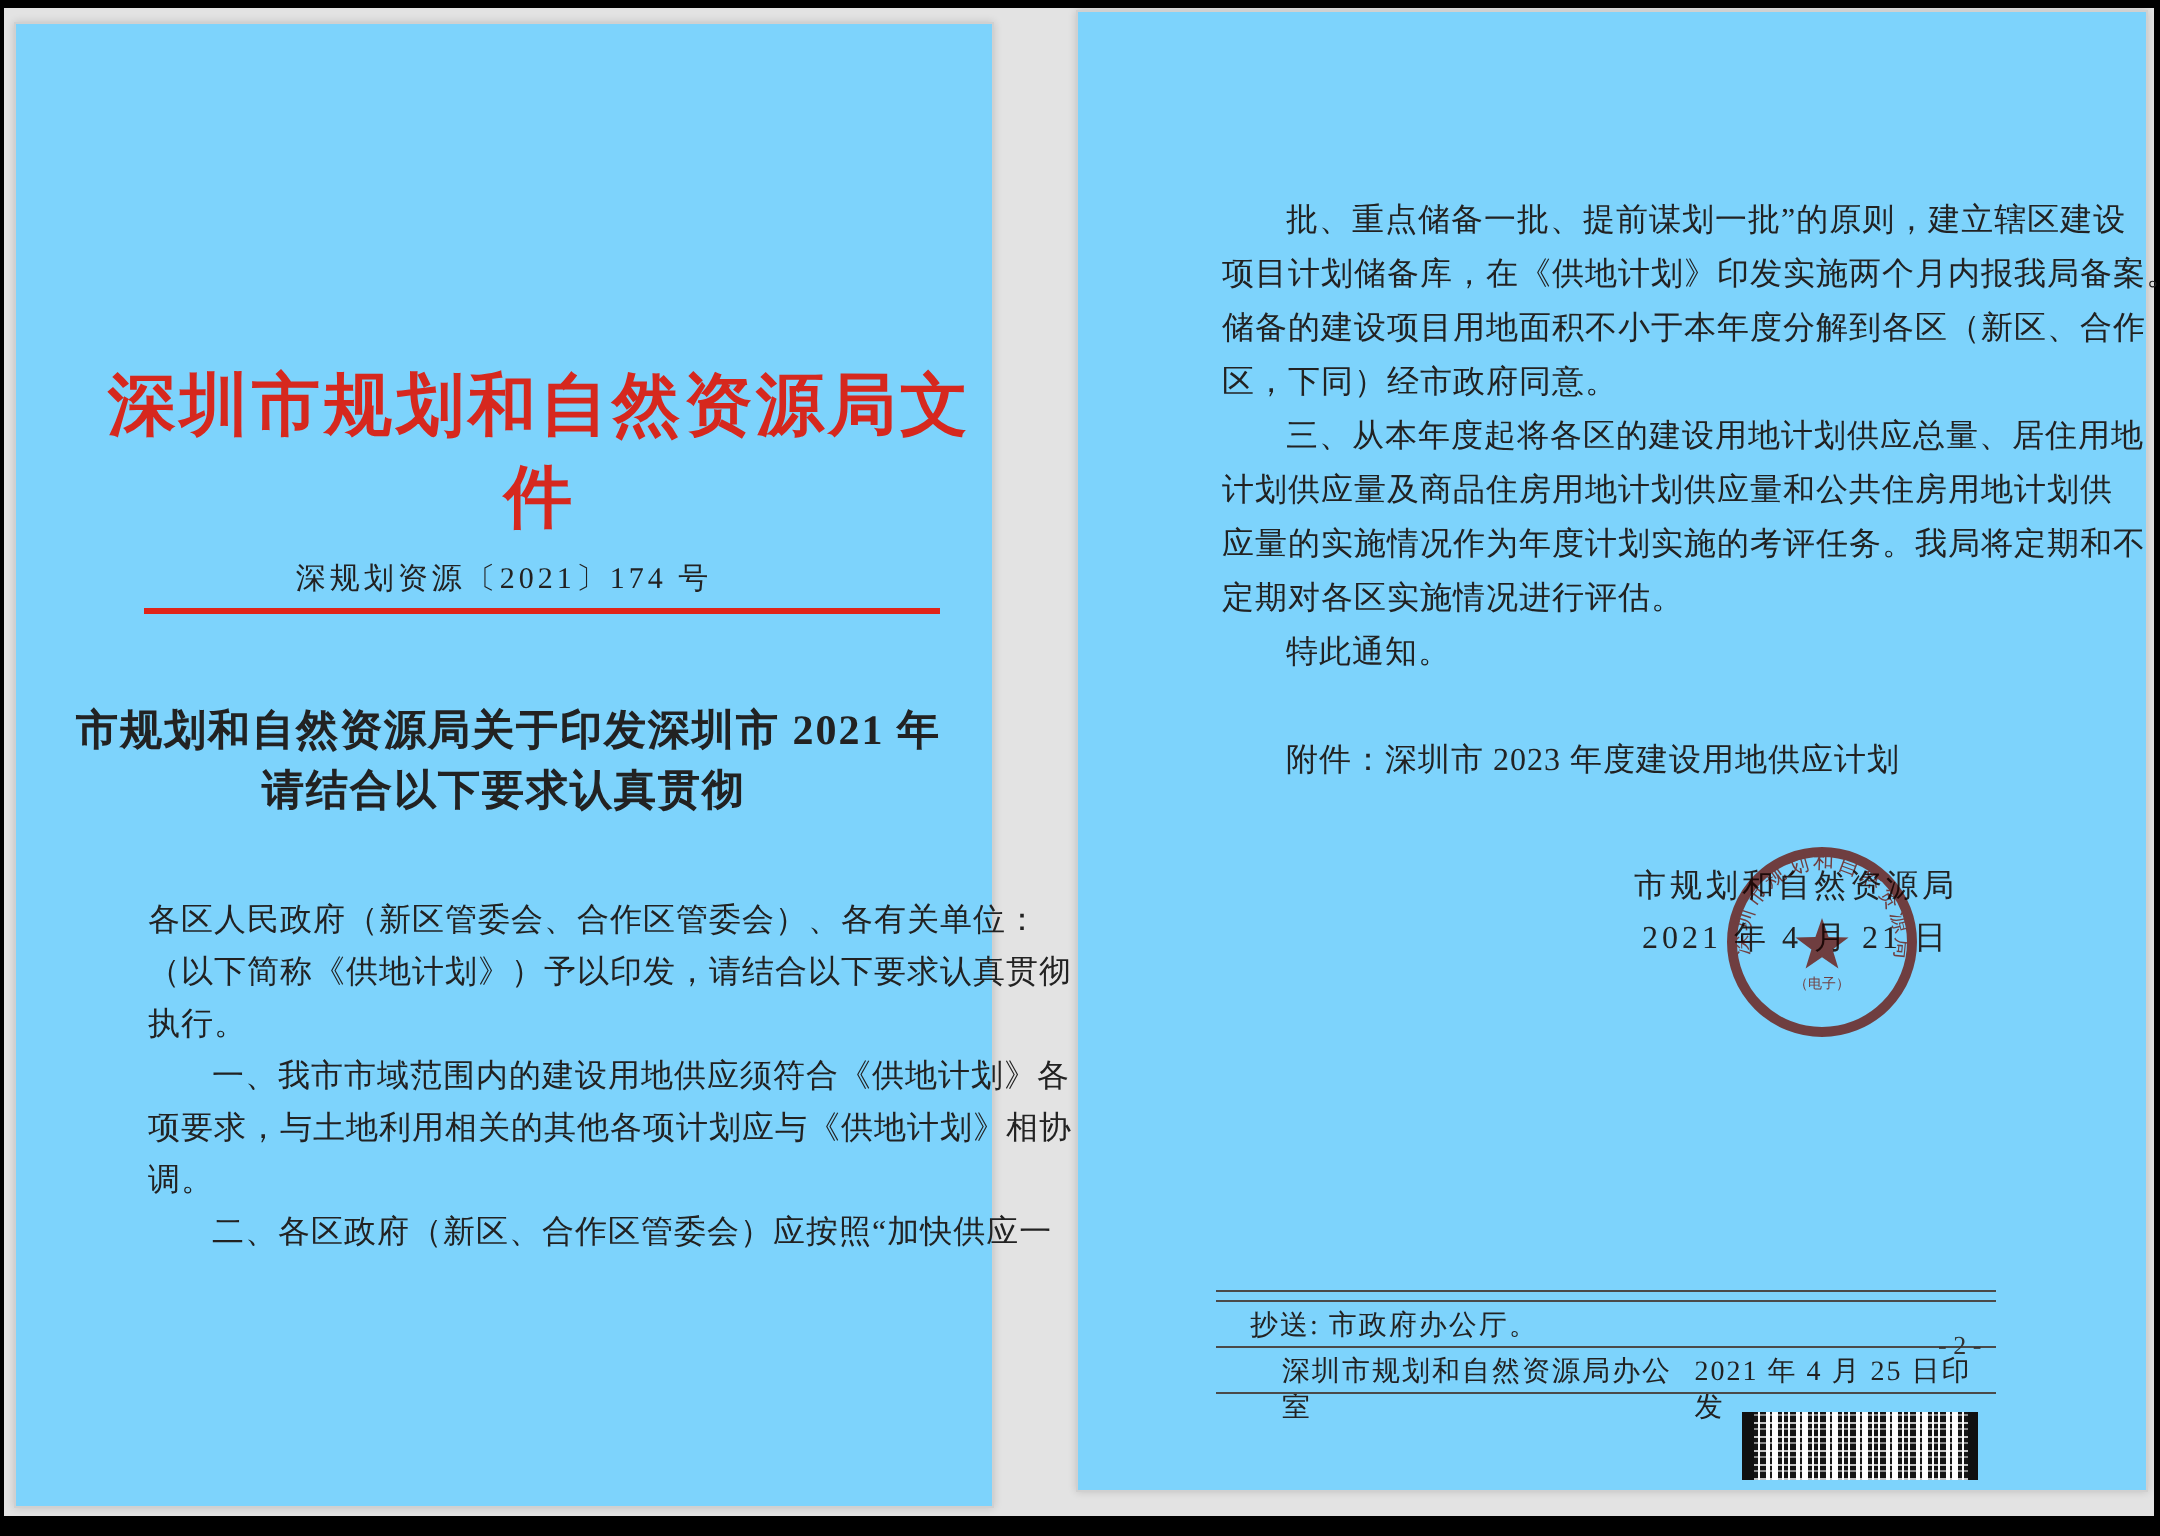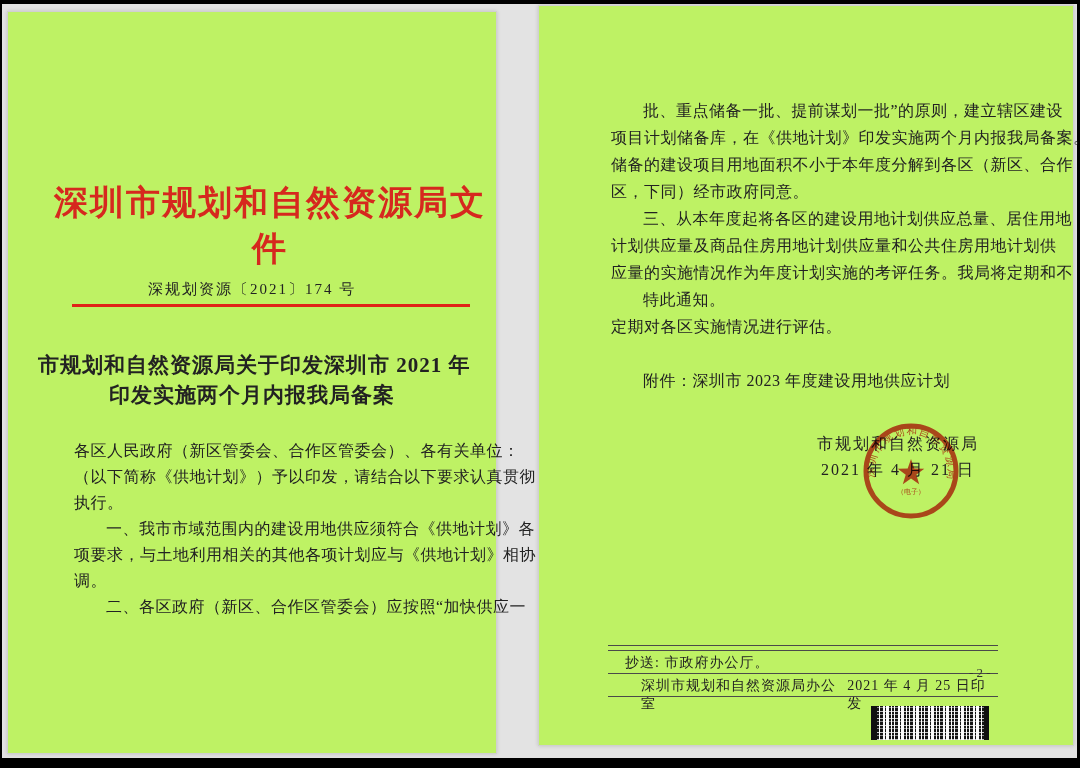--- a/index.html
+++ b/index.html
@@ -2,34 +2,34 @@
 <html><head>
 <meta charset="utf-8">
 <style>
   * { margin:0; padding:0; box-sizing:border-box; }
   html,body { width:1080px; height:768px; }
   body { position:relative; background:#000; overflow:hidden;
          font-family:"Liberation Serif","DejaVu Serif",serif; color:#222; }
 
   .backdrop { position:absolute; left:2px; top:4px; width:1075px; height:754px; background:#e3e3e3; }
 
-  .page { position:absolute; background:#bef264; border:1px solid #d0d0d0; box-shadow:0 0 4px rgba(0,0,0,.15); }
+  .page { position:absolute; background:#7dd3fc; border:1px solid #d0d0d0; box-shadow:0 0 4px rgba(0,0,0,.15); }
   .page-left  { left:7px;   top:11px; width:490px; height:743px; }
   .page-right { left:538px; top:5px;  width:536px; height:741px; }
 
   
   .red-header { position:absolute; top:168px; left:0; right:0; text-align:center;
                 font-size:34px; font-weight:bold; letter-spacing:2px; }
   .doc-number { position:absolute; top:268px; left:0; right:0; text-align:center;
                 font-size:15px; letter-spacing:2px; }
   .red-rule   { position:absolute; top:292px; left:64px; width:398px; height:3px; }
   .doc-title  { position:absolute; top:338px; left:30px; right:30px; text-align:center;
                 font-size:21px; font-weight:bold; line-height:30px; letter-spacing:1px; }
   .body-block { position:absolute; font-size:16px; letter-spacing:.5px; }
-  .bl { left:66px; top:426px; width:400px; line-height:26px; }
+  .bl { left:66px; top:436px; width:400px; line-height:26px; }
 
   
   .br { left:72px; top:91px; width:396px; line-height:27px; }
   .bodyline { white-space:nowrap; }
   .bodyline.indent { padding-left:32px; }
 
   .signature { position:absolute; top:425px; right:94px; text-align:center;
                font-size:16px; line-height:26px; letter-spacing:2px; }
 
   .seal { position:absolute; left:322px; top:415px; width:100px; height:100px;
@@ -53,21 +53,21 @@
 <body>
 
 <div class="backdrop"></div>
 
 <div class="page page-left">
   <div class="red-header" style="color:#d6281e;margin-left:36px;">深圳市规划和自然资源局文件</div>
   <div class="doc-number">深规划资源〔2021〕174 号</div>
   <div class="red-rule" style="background:#e02418;"></div>
   <div class="doc-title">
       <div class="bodyline">市规划和自然资源局关于印发深圳市 2021 年</div>
-      <div class="bodyline">印发实施两个月内报我局备案</div>
+      <div class="bodyline">请结合以下要求认真贯彻</div>
     </div>
   <div class="body-block bl">
       <div class="bodyline">各区人民政府（新区管委会、合作区管委会）、各有关单位：</div>
       <div class="bodyline">（以下简称《供地计划》）予以印发，请结合以下要求认真贯彻</div>
       <div class="bodyline">执行。</div>
       <div class="bodyline indent">一、我市市域范围内的建设用地供应须符合《供地计划》各</div>
       <div class="bodyline">项要求，与土地利用相关的其他各项计划应与《供地计划》相协</div>
       <div class="bodyline">调。</div>
       <div class="bodyline indent">二、各区政府（新区、合作区管委会）应按照“加快供应一</div>
     </div>
@@ -75,22 +75,22 @@
 
 <div class="page page-right">
   <div class="body-block br">
       <div class="bodyline indent">批、重点储备一批、提前谋划一批”的原则，建立辖区建设</div>
       <div class="bodyline">项目计划储备库，在《供地计划》印发实施两个月内报我局备案。</div>
       <div class="bodyline">储备的建设项目用地面积不小于本年度分解到各区（新区、合作</div>
       <div class="bodyline">区，下同）经市政府同意。</div>
       <div class="bodyline indent">三、从本年度起将各区的建设用地计划供应总量、居住用地</div>
       <div class="bodyline">计划供应量及商品住房用地计划供应量和公共住房用地计划供</div>
       <div class="bodyline">应量的实施情况作为年度计划实施的考评任务。我局将定期和不</div>
+      <div class="bodyline">定期对各区实施情况进行评估。</div>
       <div class="bodyline indent">特此通知。</div>
-      <div class="bodyline">定期对各区实施情况进行评估。</div>
       <div class="bodyline">&nbsp;</div>
       <div class="bodyline indent">附件：深圳市 2023 年度建设用地供应计划</div>
     </div>
 
   <div class="signature">
     <div>市规划和自然资源局</div>
     <div>2021 年 4 月 21 日</div>
   </div>
 
   <svg class="seal" viewBox="0 0 100 100">

